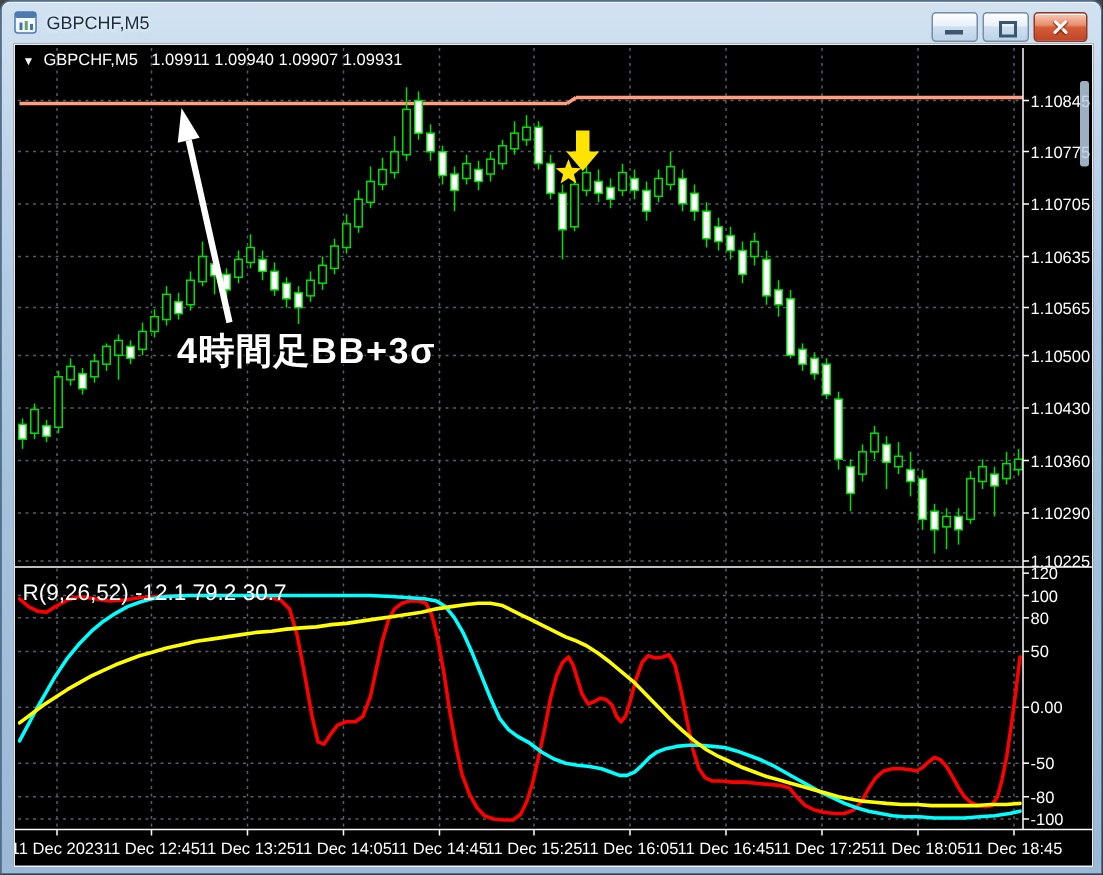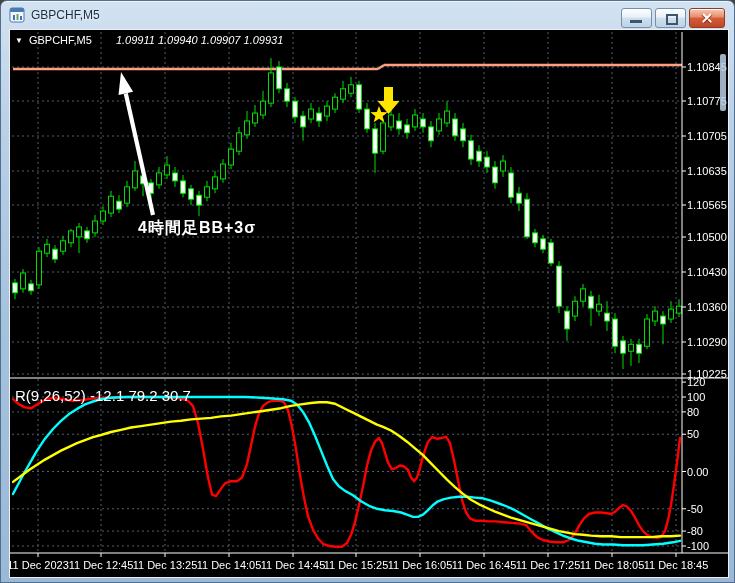--- a/index.html
+++ b/index.html
@@ -23,25 +23,25 @@
   .glyph-x1,.glyph-x2{position:absolute;left:11px;top:8px;width:12px;height:2.4px;background:#fff;
     box-shadow:0 1px 1px rgba(90,20,5,.6);border-radius:1px;}
   .glyph-x1{transform:rotate(45deg);}
   .glyph-x2{transform:rotate(-45deg);}
   .client{position:absolute;left:8px;top:28px;width:720px;height:549px;box-sizing:border-box;
     background:#000;border:1px solid #ebeff3;}
   #chart-svg{position:absolute;left:0;top:0;display:block;}
   .sym-header{position:absolute;left:5px;top:4px;color:#fff;font-size:11px;white-space:nowrap;
     display:flex;align-items:center;}
   .dd{font-size:8px;margin-right:6px;cursor:pointer;}
-  .ohlc{margin-left:24px;font-style:italic;}
+  .ohlc{margin-left:9px;}
   .rci-label{position:absolute;left:5px;top:357px;color:#fff;font-size:15px;white-space:nowrap;}
-  .annotation{position:absolute;left:108px;top:188px;color:#fff;font-size:16px;font-weight:bold;
+  .annotation{position:absolute;left:108px;top:188px;color:#fff;font-size:24px;font-weight:bold;
     letter-spacing:1px;white-space:nowrap;
-    text-shadow:1px 1px 2px #000,-1px -1px 2px #000,0 0 2px #000;margin-left:20px;}
+    text-shadow:1px 1px 2px #000,-1px -1px 2px #000,0 0 2px #000;}
   .scroll-hint{position:absolute;right:2px;top:24px;width:6px;height:57px;background:#b9cfe3;
     border-radius:2px;opacity:.85;}
 </style>
 </head>
 <body>
 
 <div class="window">
   <div class="titlebar">
     <span class="app-icon">
       <svg width="16" height="16" viewBox="0 0 16 16">

